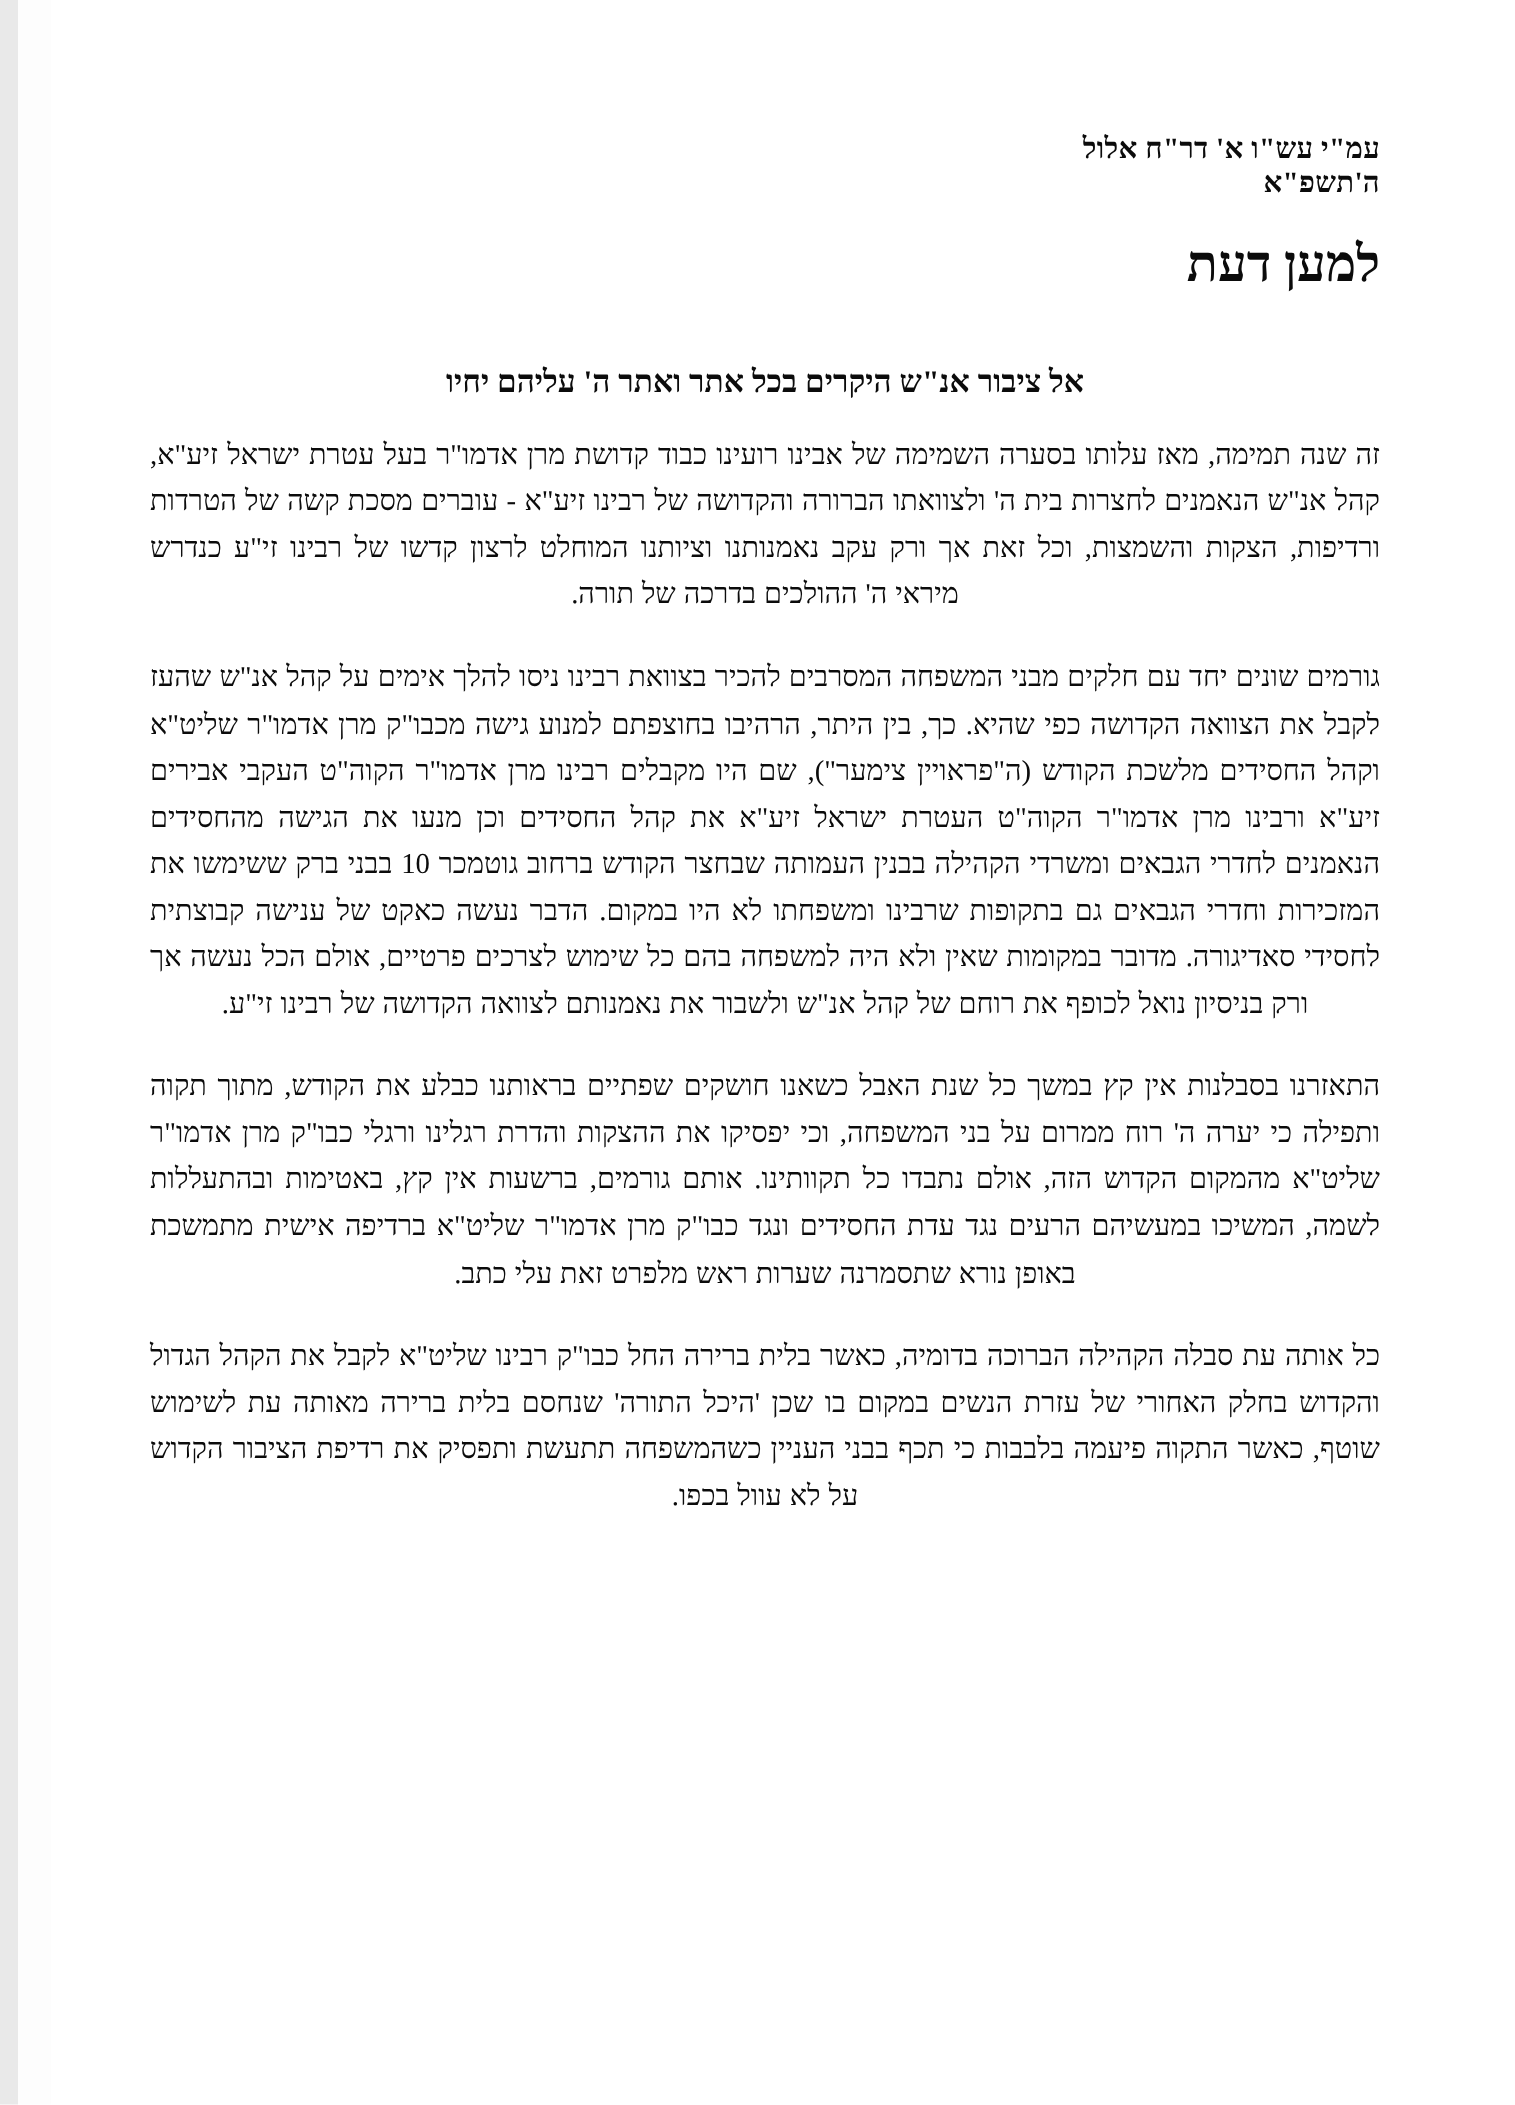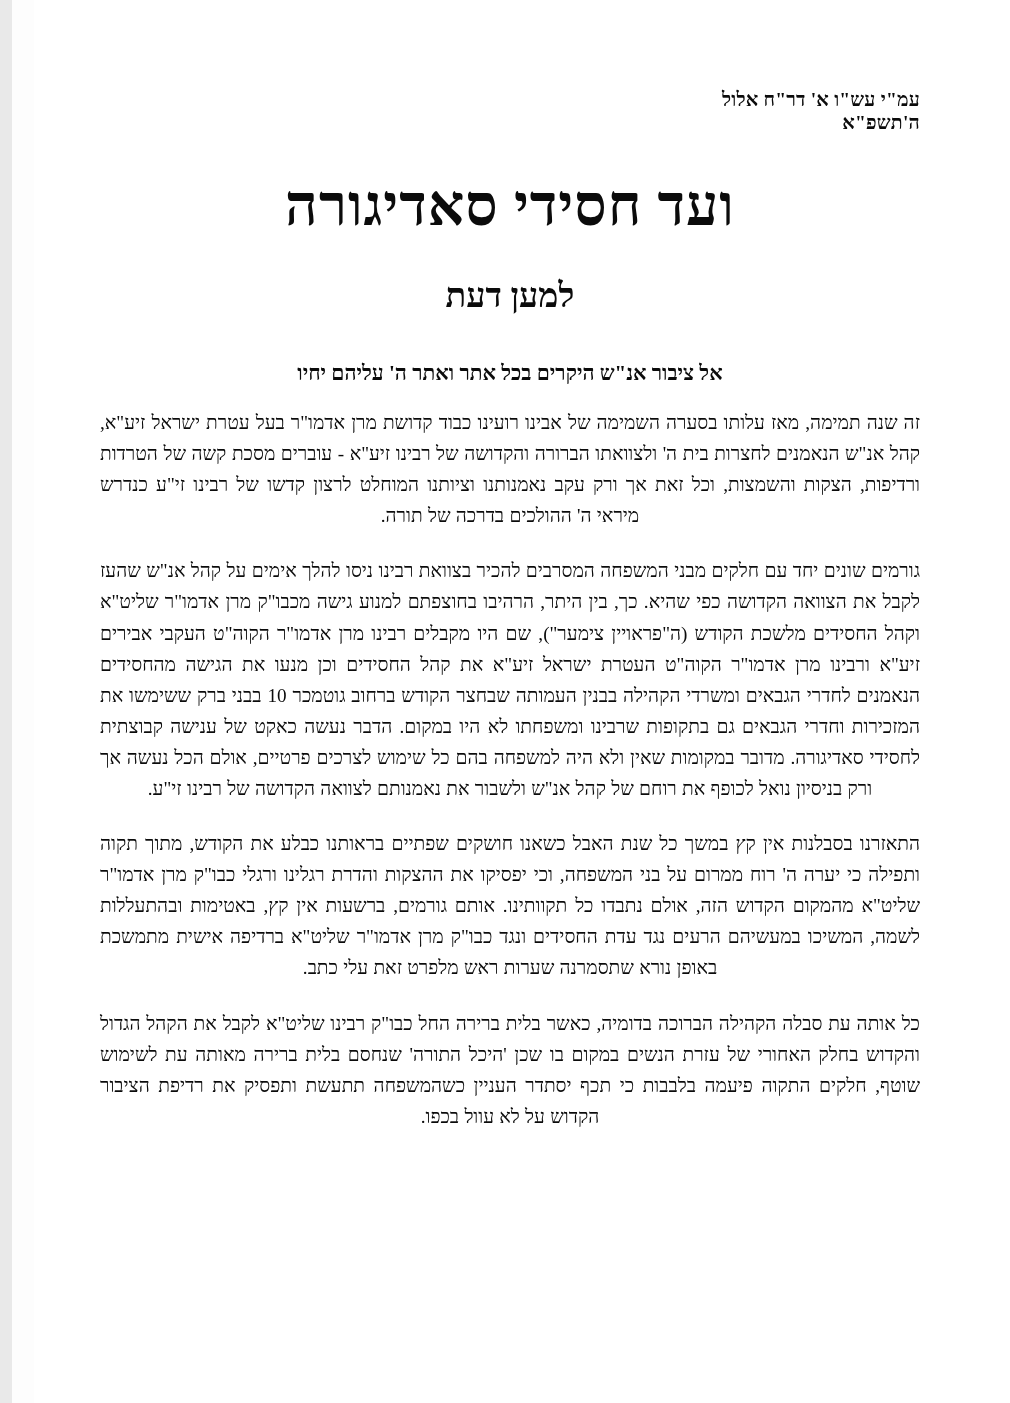--- a/index.html
+++ b/index.html
@@ -64,22 +64,22 @@
     margin-top: 40px;
     text-align: center;
     font-size: 57px;
     font-weight: 700;
     letter-spacing: 1px;
     line-height: 1.1;
     white-space: nowrap;
   }
 
   .doc-subtitle {
-    margin-top: 9px;
-    text-align: center;
+    margin-top: 22px;
+    text-align: right;
     font-size: 34px;
     font-weight: 700;
     line-height: 1.15;
   }
 
   .doc-salutation {
     margin-top: 46px;
     text-align: center;
     font-size: 21px;
     font-weight: 700;
@@ -108,27 +108,26 @@
 
 <div id="page">
 
   <div id="left-edge-strip"></div>
   <div id="left-edge-strip-inner"></div>
 
   <div id="content">
 
     <div class="doc-header-date">עמ"י עש"ו א' דר"ח אלול ה'תשפ"א</div>
 
-    <h1 class="doc-title">ועד חסידי סאדיגורה</h1>
 
     <h2 class="doc-subtitle">למען דעת</h2>
 
     <h3 class="doc-salutation">אל ציבור אנ"ש היקרים בכל אתר ואתר ה' עליהם יחיו</h3>
 
     <div class="body-block">
       <p class="para">זה שנה תמימה, מאז עלותו בסערה השמימה של אבינו רועינו כבוד קדושת מרן אדמו"ר בעל עטרת ישראל זיע"א, קהל אנ"ש הנאמנים לחצרות בית ה' ולצוואתו הברורה והקדושה של רבינו זיע"א - עוברים מסכת קשה של הטרדות ורדיפות, הצקות והשמצות, וכל זאת אך ורק עקב נאמנותנו וציותנו המוחלט לרצון קדשו של רבינו זי"ע כנדרש מיראי ה' ההולכים בדרכה של תורה.</p>
       <p class="para">גורמים שונים יחד עם חלקים מבני המשפחה המסרבים להכיר בצוואת רבינו ניסו להלך אימים על קהל אנ"ש שהעז לקבל את הצוואה הקדושה כפי שהיא. כך, בין היתר, הרהיבו בחוצפתם למנוע גישה מכבו"ק מרן אדמו"ר שליט"א וקהל החסידים מלשכת הקודש (ה"פראויין צימער"), שם היו מקבלים רבינו מרן אדמו"ר הקוה"ט העקבי אבירים זיע"א ורבינו מרן אדמו"ר הקוה"ט העטרת ישראל זיע"א את קהל החסידים וכן מנעו את הגישה מהחסידים הנאמנים לחדרי הגבאים ומשרדי הקהילה בבנין העמותה שבחצר הקודש ברחוב גוטמכר 10 בבני ברק ששימשו את המזכירות וחדרי הגבאים גם בתקופות שרבינו ומשפחתו לא היו במקום. הדבר נעשה כאקט של ענישה קבוצתית לחסידי סאדיגורה. מדובר במקומות שאין ולא היה למשפחה בהם כל שימוש לצרכים פרטיים, אולם הכל נעשה אך ורק בניסיון נואל לכופף את רוחם של קהל אנ"ש ולשבור את נאמנותם לצוואה הקדושה של רבינו זי"ע.</p>
       <p class="para">התאזרנו בסבלנות אין קץ במשך כל שנת האבל כשאנו חושקים שפתיים בראותנו כבלע את הקודש, מתוך תקוה ותפילה כי יערה ה' רוח ממרום על בני המשפחה, וכי יפסיקו את ההצקות והדרת רגלינו ורגלי כבו"ק מרן אדמו"ר שליט"א מהמקום הקדוש הזה, אולם נתבדו כל תקוותינו. אותם גורמים, ברשעות אין קץ, באטימות ובהתעללות לשמה, המשיכו במעשיהם הרעים נגד עדת החסידים ונגד כבו"ק מרן אדמו"ר שליט"א ברדיפה אישית מתמשכת באופן נורא שתסמרנה שערות ראש מלפרט זאת עלי כתב.</p>
-      <p class="para">כל אותה עת סבלה הקהילה הברוכה בדומיה, כאשר בלית ברירה החל כבו"ק רבינו שליט"א לקבל את הקהל הגדול והקדוש בחלק האחורי של עזרת הנשים במקום בו שכן 'היכל התורה' שנחסם בלית ברירה מאותה עת לשימוש שוטף, חלקים התקוה פיעמה בלבבות כי תכף יסתדר העניין כשהמשפחה תתעשת ותפסיק את רדיפת הציבור הקדוש על לא עוול בכפו.</p>
+      <p class="para">כל אותה עת סבלה הקהילה הברוכה בדומיה, כאשר בלית ברירה החל כבו"ק רבינו שליט"א לקבל את הקהל הגדול והקדוש בחלק האחורי של עזרת הנשים במקום בו שכן 'היכל התורה' שנחסם בלית ברירה מאותה עת לשימוש שוטף, כאשר התקוה פיעמה בלבבות כי תכף בבני העניין כשהמשפחה תתעשת ותפסיק את רדיפת הציבור הקדוש על לא עוול בכפו.</p>
     </div>
 
   </div>
 </div>
 
 </body></html>

